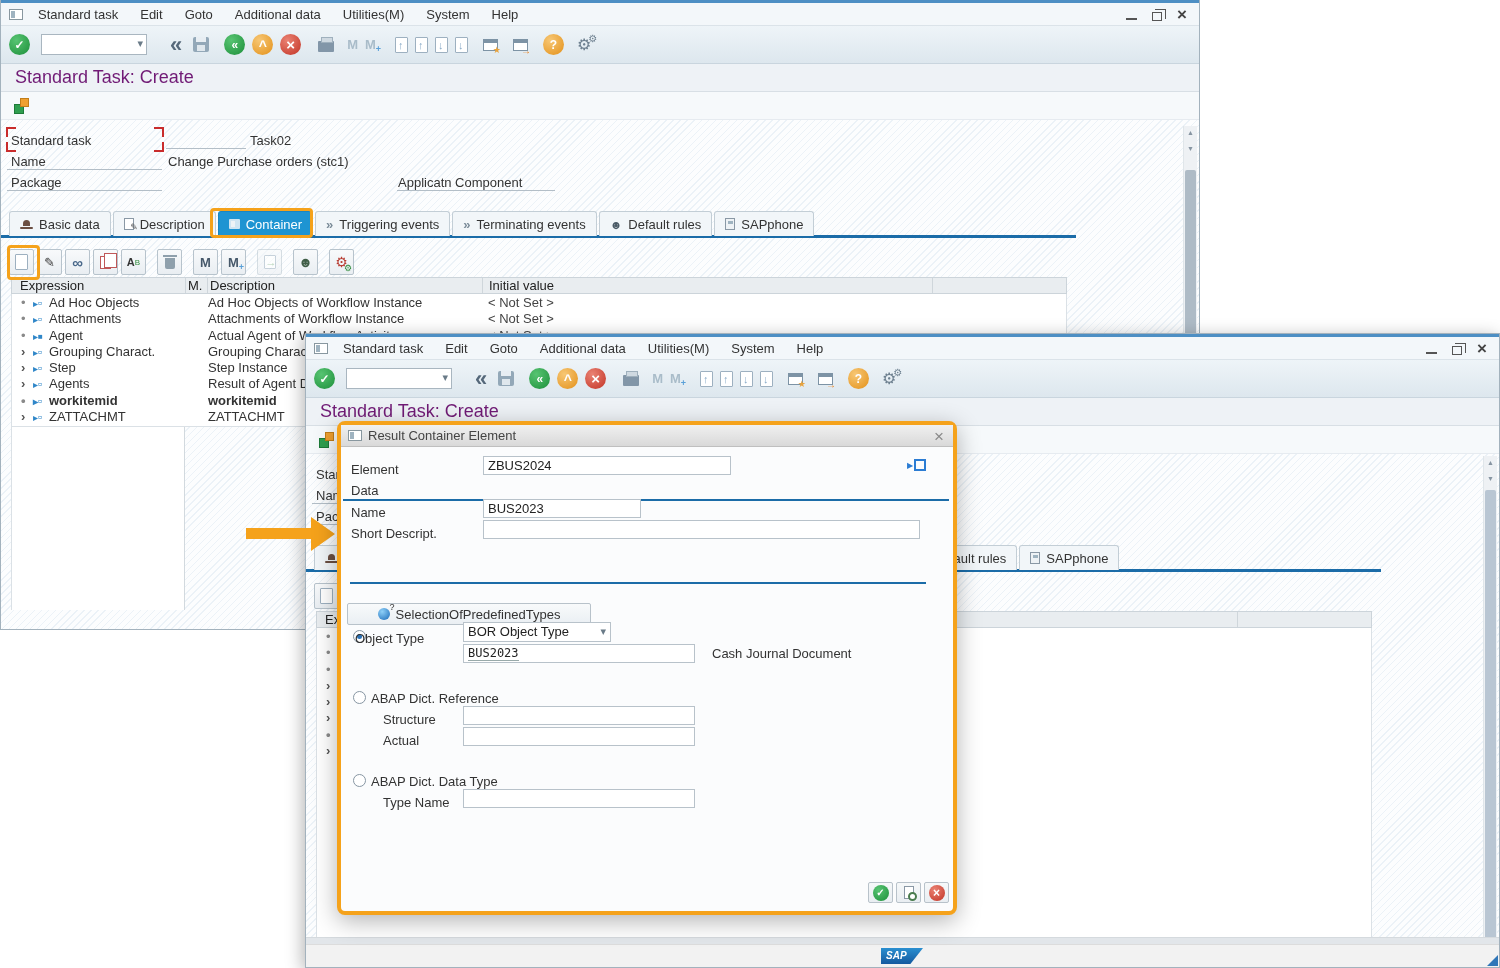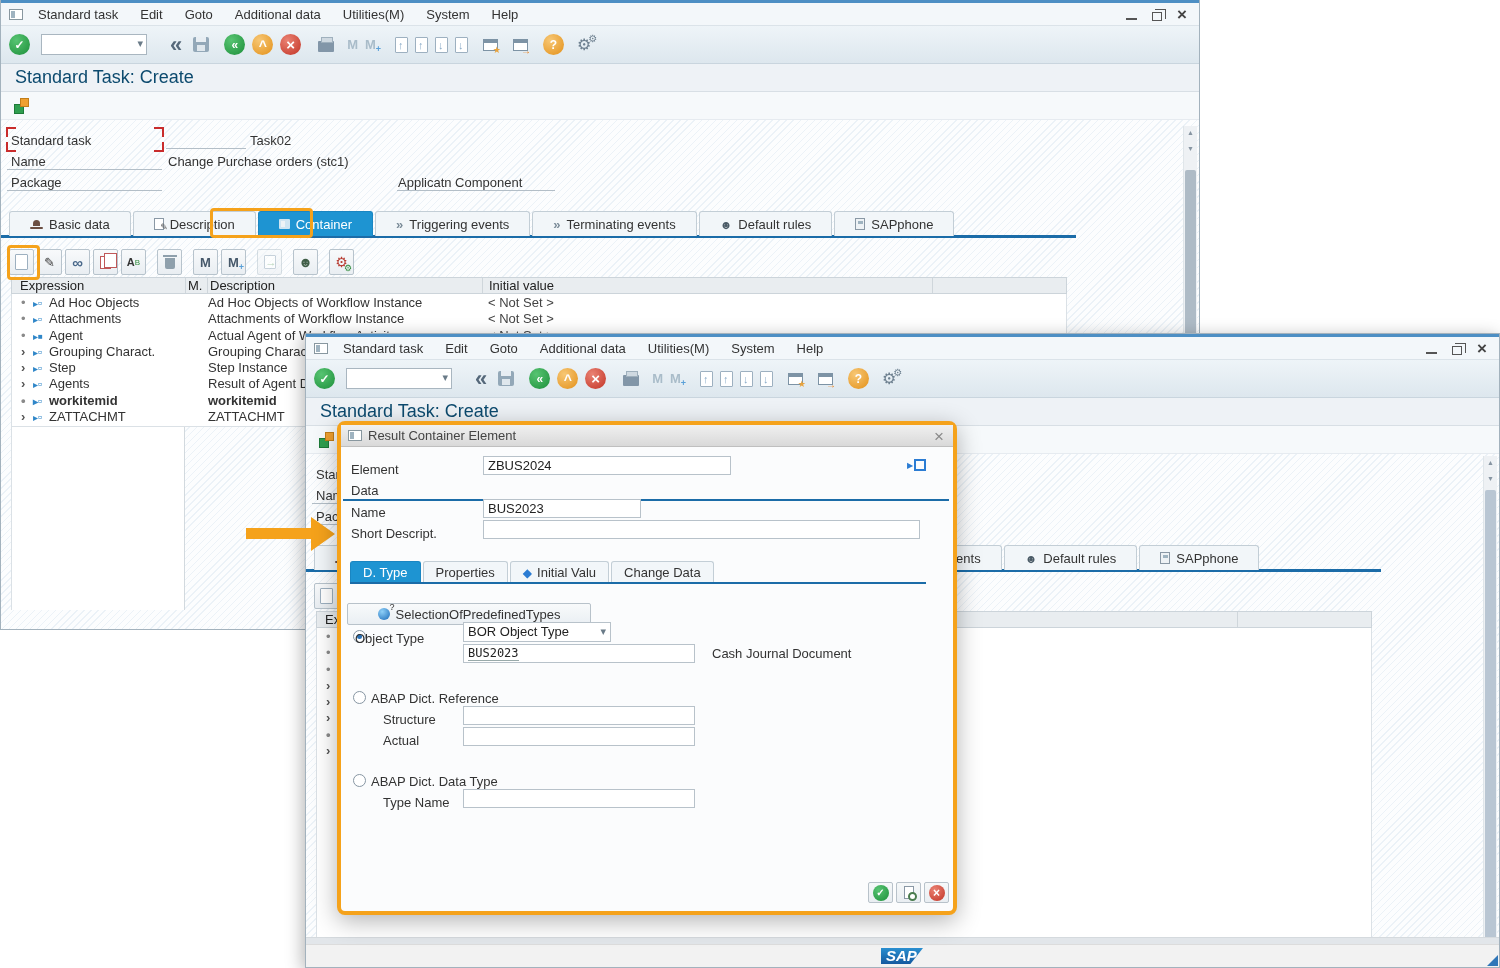--- a/index.html
+++ b/index.html
@@ -51,42 +51,42 @@
   .wn{width:15px;height:12px;border:1px solid #7d93a5;background:#fff;position:relative;flex:0 0 auto;margin-left:8px}
   .wn::before{content:"";position:absolute;top:0;left:0;right:0;height:3px;background:#7d93a5}
   .wn.star::after{content:"★";position:absolute;right:-4px;bottom:-5px;font-size:9px;color:#e8a33d}
   .wn.arr::after{content:"→";position:absolute;right:-4px;bottom:-6px;font-size:10px;font-weight:bold;color:#e8821e}
   .gearset{position:relative;margin-left:6px}
   .gearset::before{content:"⚙";font-size:16px;color:#6e8090}
   .gearset::after{content:"⚙";font-size:10px;color:#6e8090;position:absolute;right:-6px;top:-2px}
 
   
   .titlebar{position:absolute;left:0;top:64px;right:0;height:28px;background:#eef2f6;border-bottom:1px solid #d8dfe5;
-            font-size:18px;color:#0c4a6e;padding:3px 0 0 14px}
+            font-size:18px;color:#701a75;padding:3px 0 0 14px}
   .subtool{position:absolute;left:0;top:92px;right:0;height:28px;background:#f6f9fb;border-bottom:1px solid #e6ebf0}
   .ic-flow{position:absolute;left:13px;top:6px;width:18px;height:16px}
   .ic-flow::before{content:"";position:absolute;left:0;bottom:0;width:8px;height:8px;background:#2f9e4f;border:1px solid #1d7a38}
   .ic-flow::after{content:"";position:absolute;right:3px;top:0;width:7px;height:7px;background:#f0a030;border:1px solid #c27d18}
 
   
   .content-bg{position:absolute;left:0;top:120px;width:100%;height:510px;background-color:#fcfdfe;
     background-image:repeating-linear-gradient(135deg,rgba(170,198,222,.20) 0px,rgba(170,198,222,.20) 1px,transparent 1px,transparent 5px)}
   #win2 .content-bg{height:485px}
 
   .lbl{position:absolute;font-size:13px;color:#333;white-space:nowrap}
   .uline{position:absolute;border-bottom:1px solid #b3bec7}
   .sel-frame{position:absolute;left:5px;top:127px;width:158px;height:25px}
   .sel-frame::before{content:"";position:absolute;left:0;top:0;width:8px;height:8px;border-left:2px solid #c92c2c;border-top:2px solid #c92c2c}
   .sel-frame::after{content:"";position:absolute;right:0;top:0;width:8px;height:8px;border-right:2px solid #c92c2c;border-top:2px solid #c92c2c}
   .sel-frame .bot::before{content:"";position:absolute;left:0;bottom:0;width:8px;height:8px;border-left:2px solid #c92c2c;border-bottom:2px solid #c92c2c}
   .sel-frame .bot::after{content:"";position:absolute;right:0;bottom:0;width:8px;height:8px;border-right:2px solid #c92c2c;border-bottom:2px solid #c92c2c}
 
   
   .tabstrip{position:absolute;left:8px;top:211px;display:flex;gap:2px;z-index:2}
-  .tab{height:25px;display:flex;align-items:center;gap:6px;padding:0 20px;border:1px solid #c3ced6;border-bottom:none;
+  .tab{height:25px;display:flex;align-items:center;gap:6px;padding:0 10px;border:1px solid #c3ced6;border-bottom:none;
        border-radius:3px 3px 0 0;background:#f2f6f9;font-size:13px;color:#333;white-space:nowrap}
   .tab.sel{background:#1e94d2;border-color:#1a86c2;color:#fff}
   .tabline{position:absolute;left:0;top:235px;width:1075px;height:3px;background:#1b6ca8;z-index:1}
   .t-hat{width:13px;height:9px;position:relative}
   .t-hat::before{content:"";position:absolute;left:3px;top:0;width:7px;height:6px;background:#6b4f43;border-radius:4px 4px 0 0}
   .t-hat::after{content:"";position:absolute;left:0;bottom:0;width:13px;height:2px;background:#6b4f43;border-radius:1px}
   .t-doc{width:10px;height:12px;border:1px solid #8a98a5;background:#fff;position:relative}
   .t-doc::after{content:"✎";position:absolute;right:-5px;bottom:-3px;font-size:9px;color:#555}
   .t-cont{width:11px;height:10px;background:#9db0bc;position:relative;border-radius:1px}
   .t-cont::after{content:"";position:absolute;left:2px;top:2px;width:4px;height:6px;background:#eef3f6}
@@ -143,21 +143,21 @@
   .vscroll{position:absolute;right:2px;top:126px;width:14px;height:500px;background:#eef1f4;border-left:1px solid #e0e6ea;z-index:3}
   .vs-up,.vs-dn{height:16px;text-align:center;font-size:7px;color:#8795a2;line-height:14px}
   .vs-up::before{content:"▲"} .vs-dn::before{content:"▼"}
   .vs-thumb{position:absolute;left:1px;right:1px;top:44px;height:170px;background:#aebbc6;border-radius:2px}
   #win2 .vscroll{top:122px;height:492px}
   #win2 .vs-thumb{top:34px;height:452px;background:#b9c6d3}
   .hscroll{position:absolute;left:0;bottom:23px;width:100%;height:7px;background:#e2e6ea;border-top:1px solid #d5dade;z-index:3}
   .statusbar{position:absolute;left:0;bottom:0;width:100%;height:23px;background:#f2f2f2;border-top:1px solid #dcdcdc;
              font-size:13px;color:#333;z-index:4}
   .sap-logo{position:absolute;left:575px;top:3px;width:42px;height:16px;background:linear-gradient(#2a8fd0,#14599f);
-            clip-path:polygon(0 0,100% 0,70% 100%,0 100%);color:#fff;font-style:italic;font-weight:bold;font-size:15px;
+            clip-path:polygon(0 0,100% 0,70% 100%,0 100%);color:#fff;font-style:italic;font-weight:bold;font-size:10px;
             padding-left:5px;line-height:16px}
   .st-right{position:absolute;right:14px;top:0;height:100%;display:flex;align-items:center;gap:8px}
   .sp{color:#b5b5b5} .sp::before{content:"|"}
   .st-more::before{content:"»";font-weight:bold;font-size:14px;color:#222}
   .st-caret::before{content:"▾";color:#667;font-size:11px}
   .ic-chart{width:3px;height:5px;background:#d79aa2;position:relative;margin:0 6px 0 2px}
   .ic-chart::before{content:"";position:absolute;left:4px;bottom:0;width:3px;height:8px;background:#d79aa2}
   .ic-chart::after{content:"";position:absolute;left:8px;bottom:0;width:3px;height:11px;background:#e3b6bc}
   .ic-swap::before{content:"⇄";color:#b0b8bf}
   .ic-lock{width:9px;height:7px;background:#555;border-radius:1px;position:relative;margin-top:5px}
@@ -615,35 +615,20 @@
   <span class="dlg-input" style="left:142px;top:31px;width:248px">ZBUS2024</span>
   <span class="ic-elem"></span>
 
   <span class="dlbl" style="left:10px;top:58px">Data</span>
   <div class="blue-rule" style="left:2px;top:74px;width:606px"></div>
   <span class="dlbl" style="left:10px;top:80px">Name</span>
   <span class="dlg-input" style="left:142px;top:74px;width:158px">BUS2023</span>
   <span class="dlbl" style="left:10px;top:101px">Short Descript.</span>
   <span class="dlg-input" style="left:142px;top:95px;width:437px"></span>
 
-  <div class="dtabs">
-    <span class="dtab sel">
-        <span>D. Type</span>
-      </span>
-    <span class="dtab">
-        <span>Properties</span>
-      </span>
-    <span class="dtab">
-        <span class="t-diam"></span>
-        <span>Initial Valu</span>
-      </span>
-    <span class="dtab">
-        <span>Change Data</span>
-      </span>
-  </div>
   <div class="blue-rule" style="left:9px;top:157px;width:576px"></div>
 
   <div class="predef-btn">
     <span class="sphere"></span>
     <span>SelectionOfPredefinedTypes</span>
   </div>
 
   <span class="radio on" style="left:12px;top:205px"></span>
   <span class="dlbl" style="left:14px;top:206px">Object Type</span>
   <span class="ddown">BOR Object Type</span>

